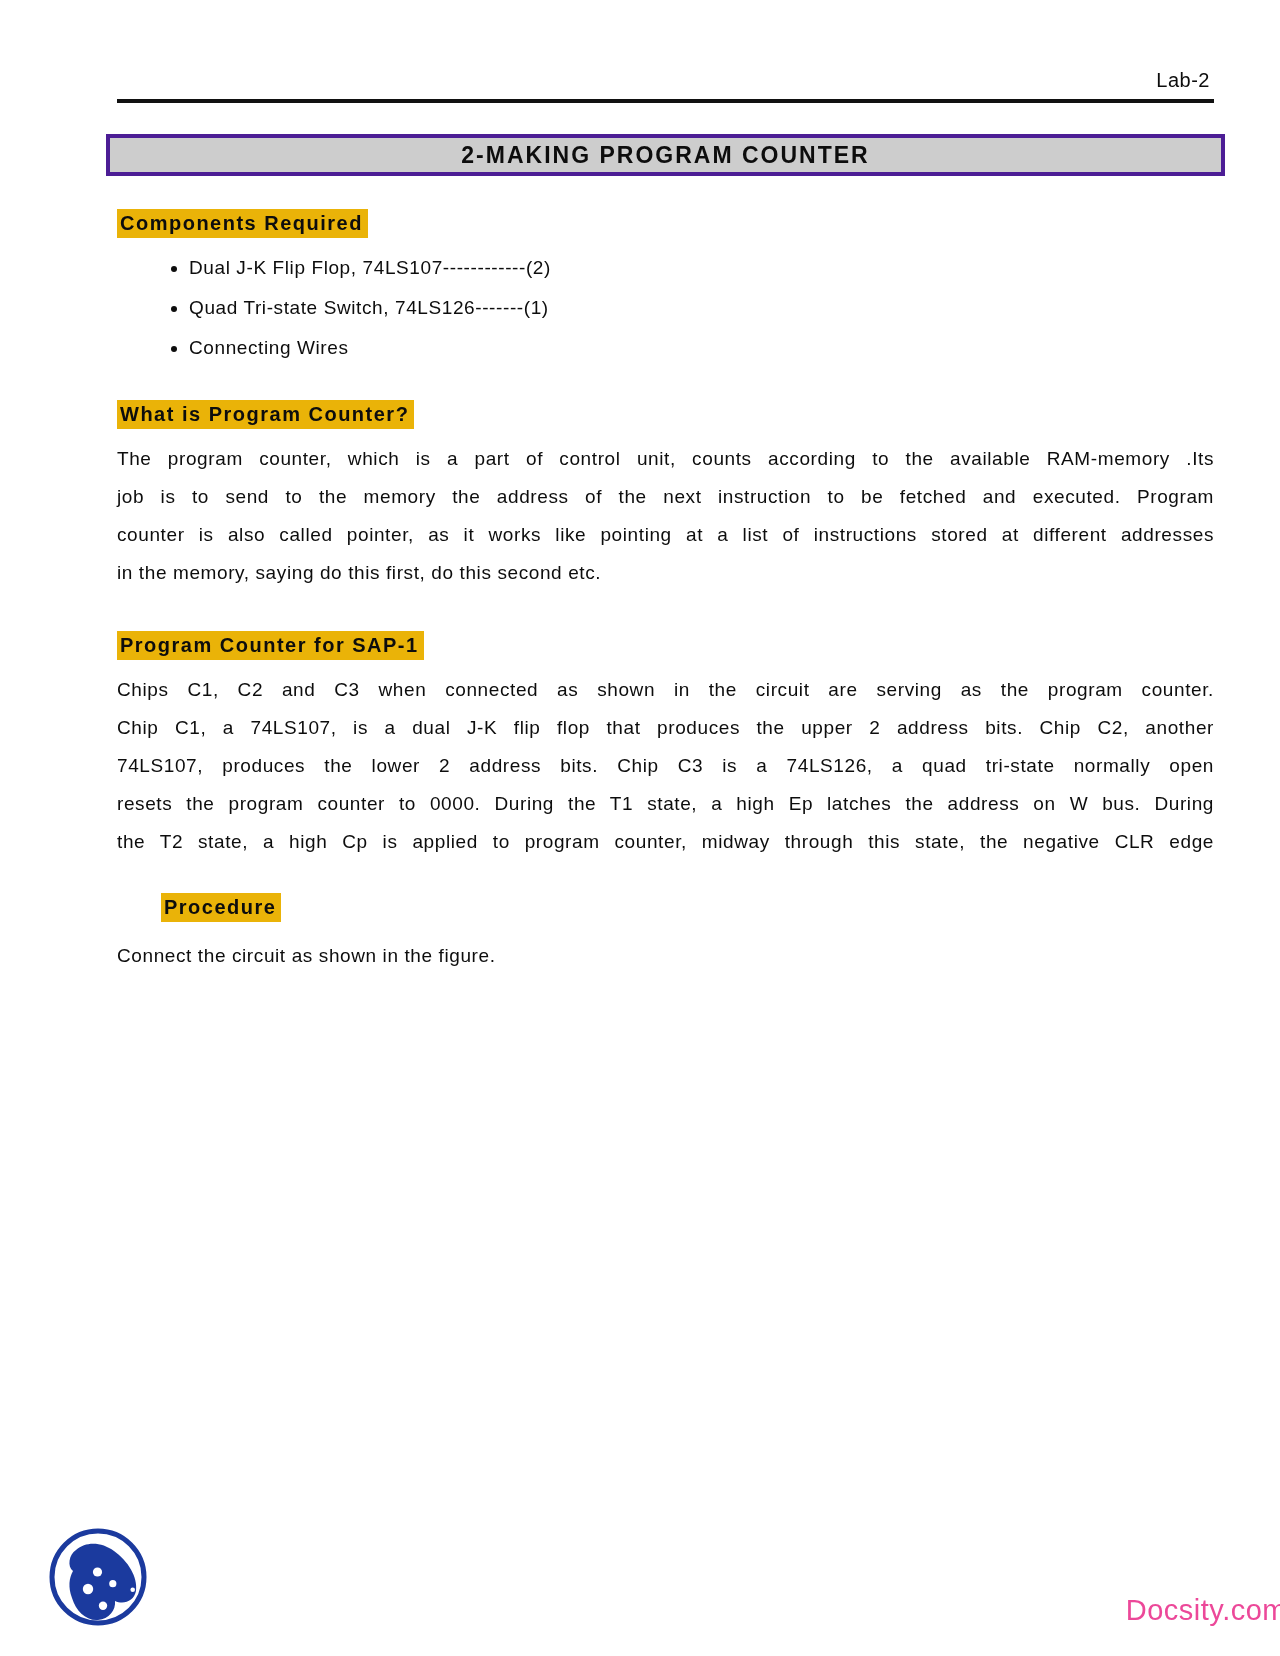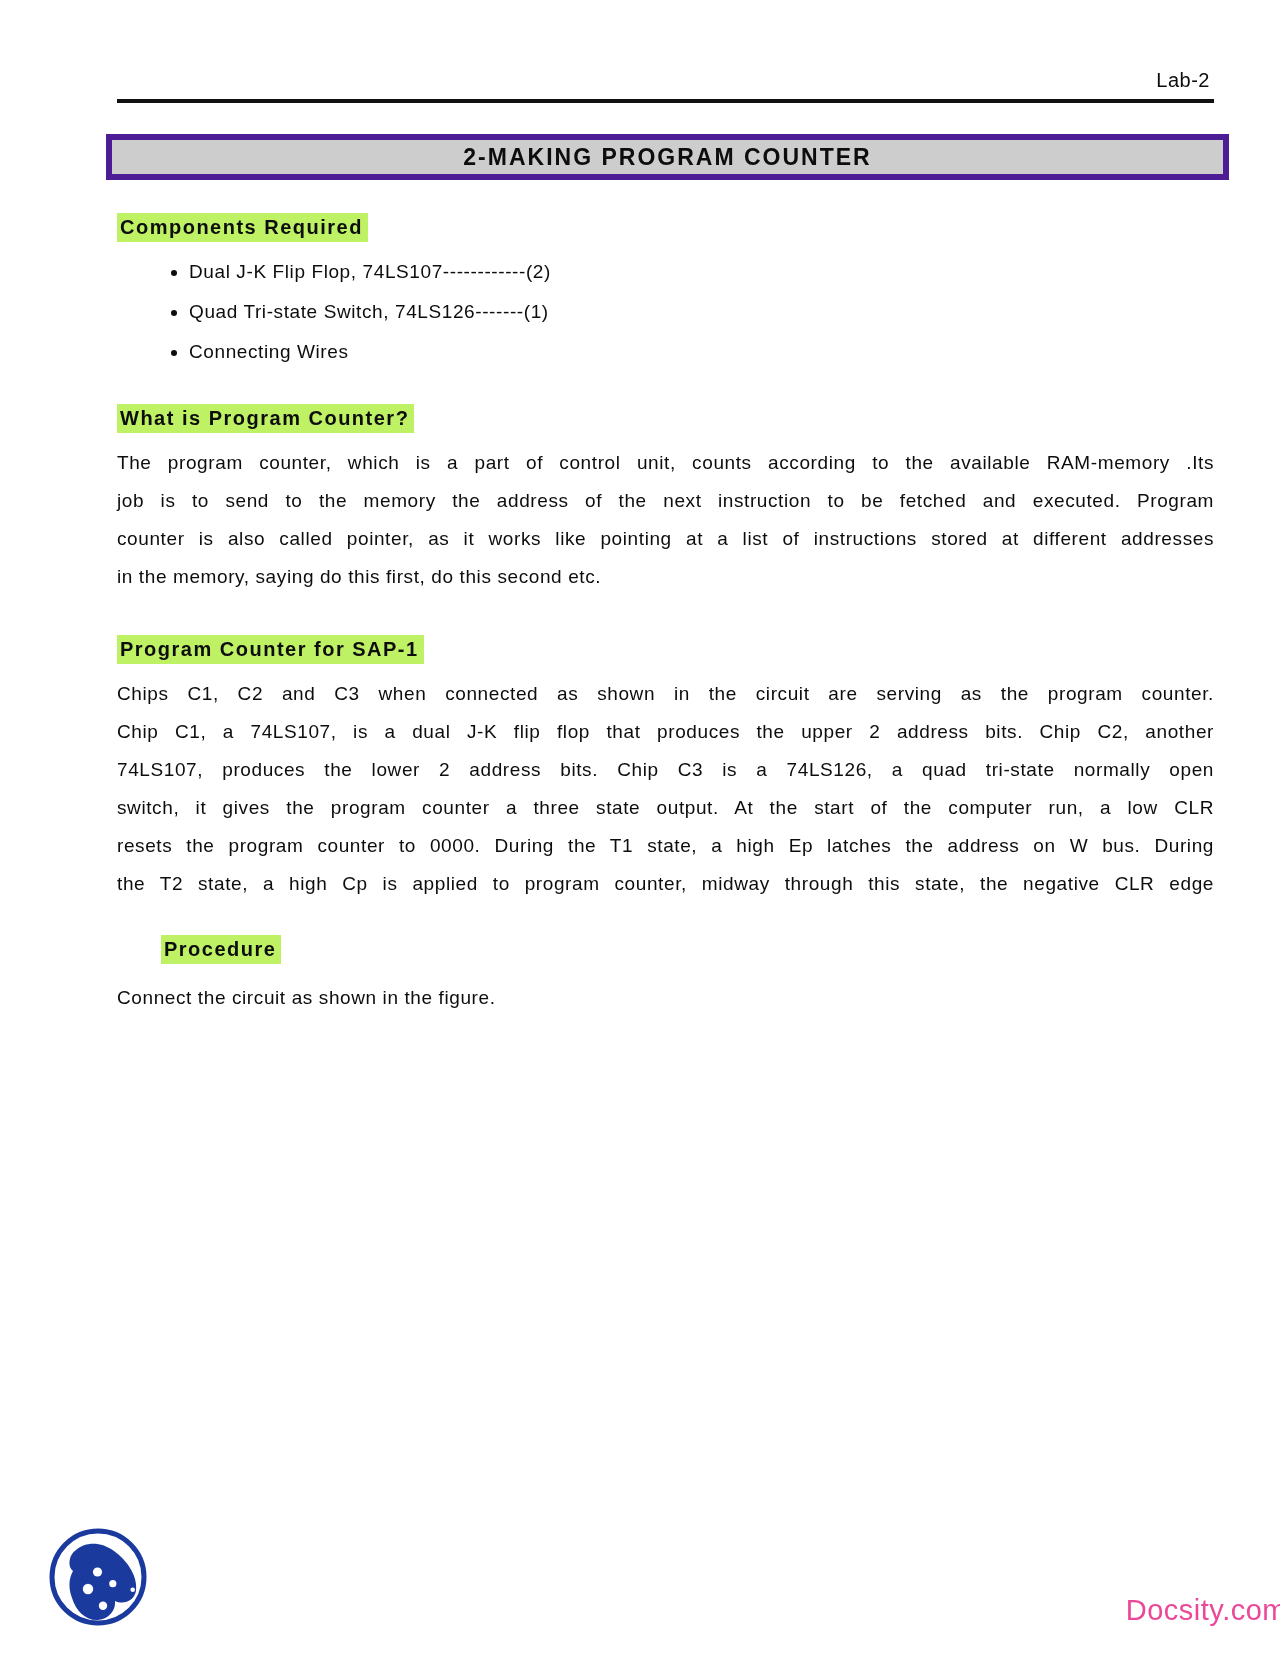--- a/index.html
+++ b/index.html
@@ -30,21 +30,21 @@
   .top-rule{
     margin-top:7px;
     height:4px;
     background:#111111;
   }
   .title-box{
     margin-top:31px;
     margin-left:-11px;
     width:1111px;
     height:34px;
-    border:6px solid #4c1d95;
+    border:4px solid #4c1d95;
     background:#cdcdcd;
     text-align:center;
     font-size:23px;
     font-weight:bold;
     line-height:34px;
     letter-spacing:2px;
   }
   .para{
     font-size:19px;
     line-height:38px;
@@ -52,21 +52,21 @@
   }
   .para .line{white-space:nowrap;}
   .para .line.just{
     white-space:normal;
     text-align:justify;
     text-align-last:justify;
   }
   .intro{margin-top:40px;}
   .sec-heading{
     display:inline-block;
-    background:#bef264;
+    background:#eab308;
     font-size:20px;
     font-weight:bold;
     letter-spacing:1.5px;
     padding:3px 5px 3px 3px;
     line-height:23px;
   }
   .h-components{margin-top:33px;}
   .h-what{margin-top:32px;}
   .h-sap{margin-top:39px;}
   .h-procedure{margin-top:32px;padding-left:44px;}
@@ -129,21 +129,20 @@
         <div class="line">in the memory, saying do this first, do this second etc.</div>
       </div>
 
     <div class="h-sap">
       <span class="sec-heading">Program Counter for SAP-1</span>
     </div>
     <div class="para after-heading">
         <div class="line just">Chips C1, C2 and C3 when connected as shown in the circuit are serving as the program counter.</div>
         <div class="line just">Chip C1, a 74LS107, is a dual J-K flip flop that produces the upper 2 address bits. Chip C2, another</div>
         <div class="line just">74LS107, produces the lower 2 address bits. Chip C3 is a 74LS126, a quad tri-state normally open</div>
-        <div class="line just">switch, it gives the program counter a three state output. At the start of the computer run, a low CLR</div>
         <div class="line just">resets the program counter to 0000. During the T1 state, a high Ep latches the address on W bus. During</div>
         <div class="line just">the T2 state, a high Cp is applied to program counter, midway through this state, the negative CLR edge</div>
       </div>
 
     <div class="h-procedure">
       <span class="sec-heading">Procedure</span>
     </div>
     <div class="para proc-line">
         <div class="line">Connect the circuit as shown in the figure.</div>
       </div>

